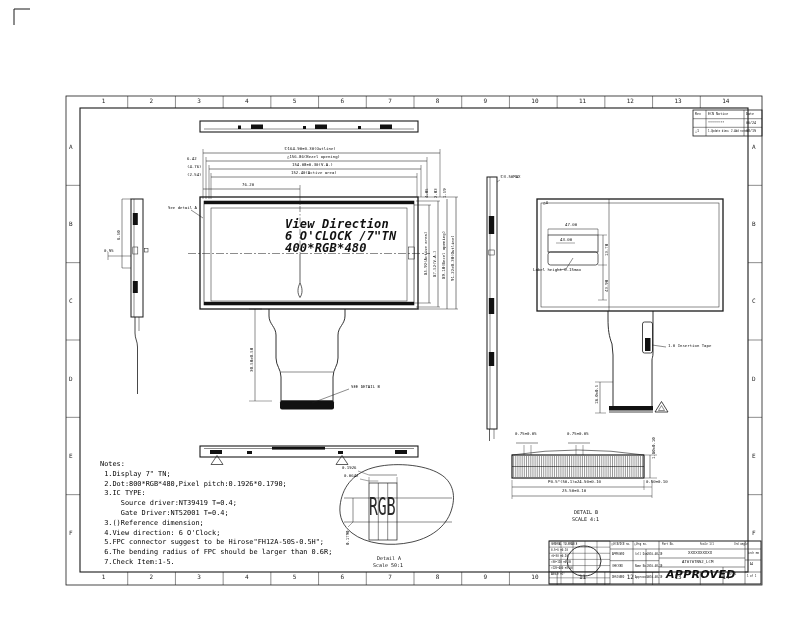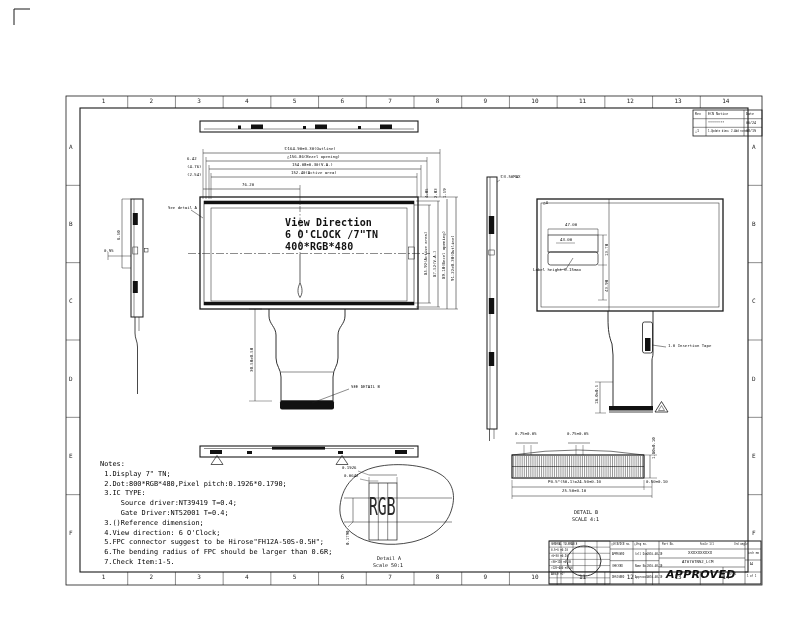--- a/index.html
+++ b/index.html
@@ -9,21 +9,21 @@
   #art line,#art path,#art rect,#art polygon,#art polyline,#art ellipse{stroke:#1a1a1a;fill:none;}
   #art .f{fill:#111;stroke:none;}
   #labels{position:absolute;left:0;top:0;width:800px;height:639px;}
   .t{position:absolute;white-space:nowrap;color:#111;line-height:1;
      font-family:"DejaVu Sans Mono","DejaVu Sans",monospace;}
   .t5{font-size:5px;}
   .t4{font-size:8px;transform:scale(.5);transform-origin:0 0;}
   .t3{font-size:8px;transform:scale(.42);transform-origin:0 0;}
   .t25{font-size:8px;transform:scale(.32);transform-origin:0 0;}
   .rot4{font-size:8px;transform:rotate(-90deg) scale(.5);transform-origin:0 0;}
-  .vt{font-size:10px;font-weight:bold;letter-spacing:.2px;}
+  .vt{font-size:12px;font-weight:bold;letter-spacing:.2px;font-style:italic;}
   .bz{font-size:6px;color:#222;}
   .logo{font-size:11px;font-weight:bold;font-style:italic;letter-spacing:.3px;
         font-family:"DejaVu Sans",sans-serif;}
   .rgb{font-size:15px;transform:scale(.98,1.7);transform-origin:0 0;color:#2a2a2a;}
   .notes{position:absolute;left:100px;top:460px;font:6.9px/1.42 "DejaVu Sans Mono",monospace;
          white-space:pre;color:#000;}
 </style>
 </head>
 <body>
 

